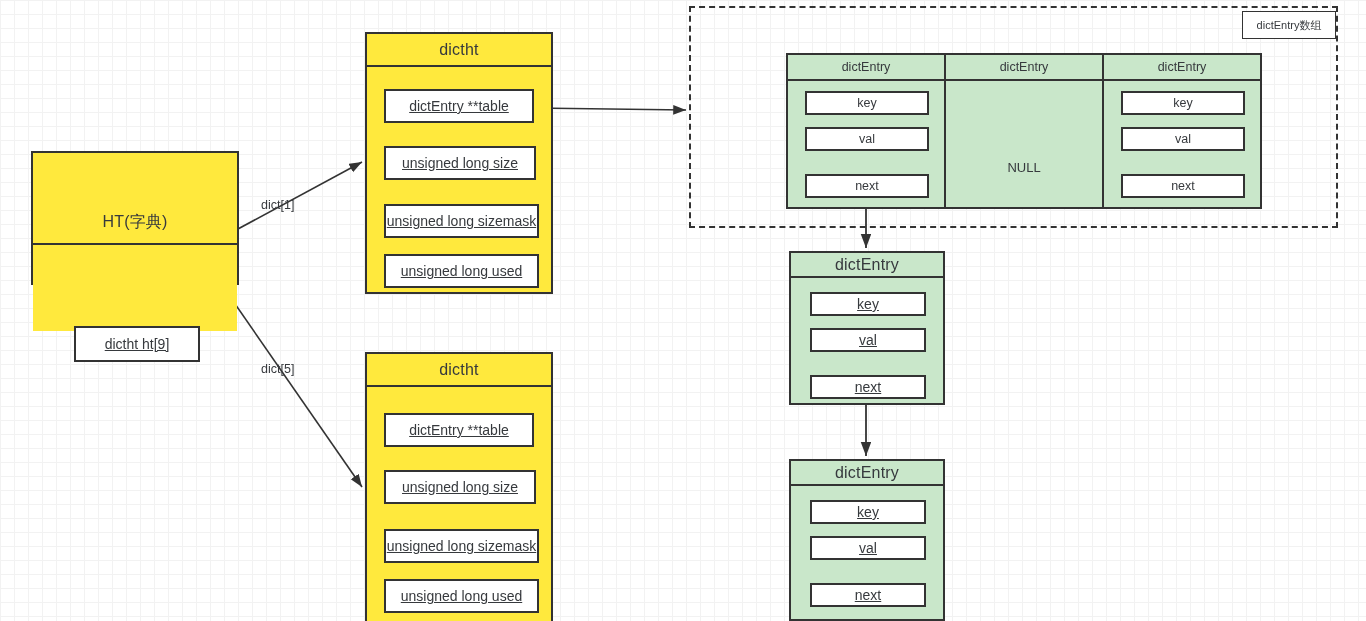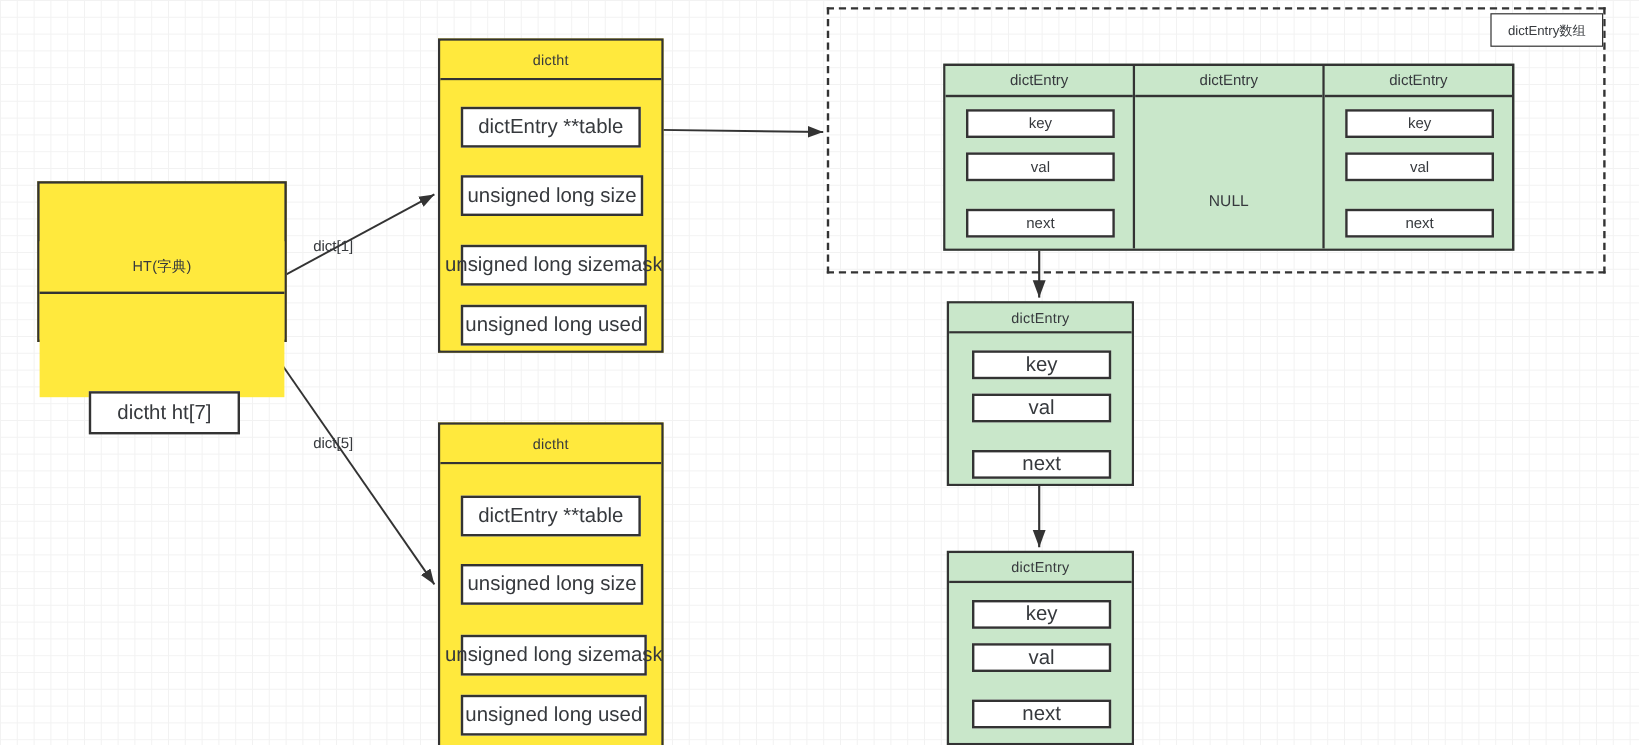--- a/index.html
+++ b/index.html
@@ -37,38 +37,39 @@
     box-sizing: border-box;
     border: 2px solid #333333;
   }
   .node-title {
     box-sizing: border-box;
     width: 100%;
     border-bottom: 2px solid #333333;
     display: flex;
     align-items: center;
     justify-content: center;
-    font-size: 12px;
+    font-size: 16px;
     letter-spacing: .2px;
   }
   .node-body {
     position: relative;
     box-sizing: border-box;
     width: 100%;
   }
   .field {
     position: absolute;
     box-sizing: border-box;
     background: #ffffff;
     border: 2px solid #333333;
     display: flex;
     align-items: center;
     justify-content: center;
-    font-size: 17px;
+    font-size: 14px;
     white-space: nowrap;
+    text-decoration: underline;
   }
 
   
   .yellow { background: #ffe93d; }
   .yellow .node-title { background: #ffe93d; }
   .yellow .node-body  { background: #ffe93d; }
 
   
   .green { background: #c9e7ca; }
   .green .node-title { background: #c9e7ca; }
@@ -214,21 +215,21 @@
     <line x1="533" y1="108" x2="686" y2="110" stroke="#333333" stroke-width="1.6" marker-end="url(#arrow)"></line>
 
     <line x1="866" y1="197" x2="866" y2="248" stroke="#333333" stroke-width="1.8" marker-end="url(#arrow)"></line>
 
     <line x1="866" y1="398" x2="866" y2="456" stroke="#333333" stroke-width="1.8" marker-end="url(#arrow)"></line>
   </svg>
 
   <div class="node yellow" id="ht-node">
     <div class="node-title">HT(字典)</div>
     <div class="node-body">
-      <div class="field" id="ht-field-ht2">dictht ht[7]</div>
+      <div class="field" id="ht-field-ht2">dictht ht[9]</div>
     </div>
   </div>
 
   <div class="node yellow dictht" id="dictht-0">
     <div class="node-title">dictht</div>
     <div class="node-body">
       <div class="field" style="left:17px; top:22px; width:150px; height:34px;">dictEntry **table</div>
       <div class="field" style="left:17px; top:79px; width:152px; height:34px;">unsigned long size</div>
       <div class="field" style="left:17px; top:137px; width:155px; height:34px;">unsigned long sizemask</div>
       <div class="field" style="left:17px; top:187px; width:155px; height:34px;">unsigned long used</div>

